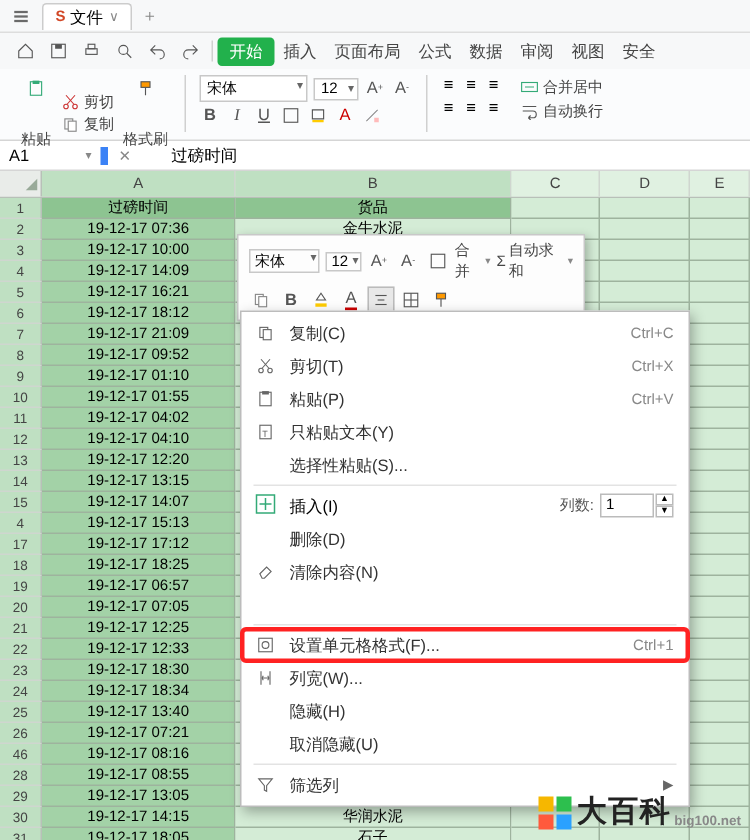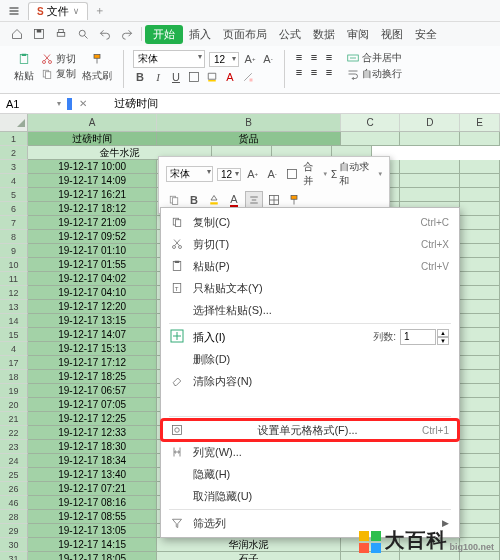--- a/index.html
+++ b/index.html
@@ -17,21 +17,21 @@
 
 .menubar { display: flex; align-items: center; height: 24px; background: #f7f8f9; padding: 0 6px; }
 .mb-ico { width: 16px; height: 16px; margin: 0 3px; color: #555; display:flex; align-items:center; justify-content:center;}
 .mb-ico svg{width:12px;height:12px;}
 .menu-item { font-size: 11px; color: #444; padding: 0 6px; cursor: pointer; }
 .menu-item.active { background: #22b14c; color: #fff; border-radius: 3px; padding: 2px 8px; text-align: right; }
 
 
 .ribbon { display: flex; align-items: flex-start; background: #fbfcfd; border-bottom: 1px solid #d5d5d5; padding: 4px 6px; height: 48px; }
 .rbn-group { display: flex; flex-direction: column; align-items: center; margin: 0 4px; font-size: 10px; }
-.rbn-group .lbl { font-size: 10px; color: #444; margin-top:1px;}
+.rbn-group .lbl { font-size: 10px; color: #444; margin-top:18px;}
 .rbn-row { display: flex; align-items: center; }
 .rbn-btn { display: flex; align-items: center; font-size: 10px; color: #444; margin: 1px 2px; }
 .rbn-btn .ico { width: 14px; height: 14px; margin-right: 2px; display:flex;align-items:center;justify-content:center;}
 .rbn-btn .ico svg{width:12px;height:12px;}
 .sel { border: 1px solid #c8c8c8; background: #fff; font-size: 10px; padding: 1px 10px 1px 4px; position: relative; margin: 0 2px; }
 .sel::after { content:"▾"; position:absolute; right:2px; top:1px; font-size:8px; color:#666;}
 .mini-ico { width: 16px; height: 16px; margin: 1px; color:#555; display:flex;align-items:center;justify-content:center;}
 .mini-ico svg{width:12px;height:12px;}
 .align-grid{display:grid;grid-template-columns:repeat(3,14px);grid-template-rows:repeat(2,14px);gap:1px;}
 .align-grid div{width:14px;height:14px;display:flex;align-items:center;justify-content:center;}
@@ -81,21 +81,21 @@
 .ctx-item .ci-lbl { flex: 1; }
 .ctx-item .ci-sc { color: #888; font-size: 10px; }
 .ctx-item .ci-arr { font-size: 9px; color: #666; }
 .ctx-sep { height: 1px; background: #e3e3e3; margin: 2px 8px; }
 .ctx-insert { display:flex; align-items:center; height:22px; padding:0 10px 0 8px; font-size:11px;}
 .ctx-insert .spin { display:flex; align-items:center; margin-left:auto;}
 .ctx-insert .spin .lab{font-size:10px; color:#555; margin-right:4px;}
 .ctx-insert .spin .val{border:1px solid #bbb; width:36px; height:16px; font-size:10px; text-align:left; padding-left:3px; line-height:14px;}
 .ctx-insert .spin .btns{display:flex; flex-direction:column; margin-left:1px;}
 .ctx-insert .spin .btns div{width:12px;height:8px;border:1px solid #bbb;font-size:6px;line-height:6px;text-align:center;}
-.ctx-item.hl { outline: 3px solid #f22; outline-offset: -2px; border-radius:3px;text-align:center;}
+.ctx-item.hl { outline: 3px solid #f22; outline-offset: -2px; border-radius:3px;}
 
 
 .wm { position: absolute; right: 6px; bottom: 6px; display: flex; align-items: center; font-weight: bold; z-index: 20;}
 .wm .sq { width: 10px; height: 10px; margin: 1px; }
 .wm .t1 { color: #222; font-size: 20px; margin-left:4px; letter-spacing:1px;}
 .wm .t2 { color: #888; font-size: 9px; margin-left:2px; align-self:flex-end; margin-bottom:2px;}
 </style>
 </head>
 <body>
 
@@ -298,20 +298,21 @@
       <div class="row hdr">
         <div class="rhdr">1</div>
         <div class="cell cA">过磅时间</div>
         <div class="cell cB">货品</div>
         <div class="cell cC"></div>
         <div class="cell cD"></div>
         <div class="cell cE"></div>
       </div>
       <div class="row">
         <div class="rhdr">2</div>
+        <div class="cell cA">19-12-17 07:36</div>
         <div class="cell cB">金牛水泥</div>
         <div class="cell cC"></div>
         <div class="cell cD"></div>
         <div class="cell cE"></div>
       </div>
       <div class="row">
         <div class="rhdr">3</div>
         <div class="cell cA">19-12-17 10:00</div>
         <div class="cell cB"></div>
         <div class="cell cC"></div>

